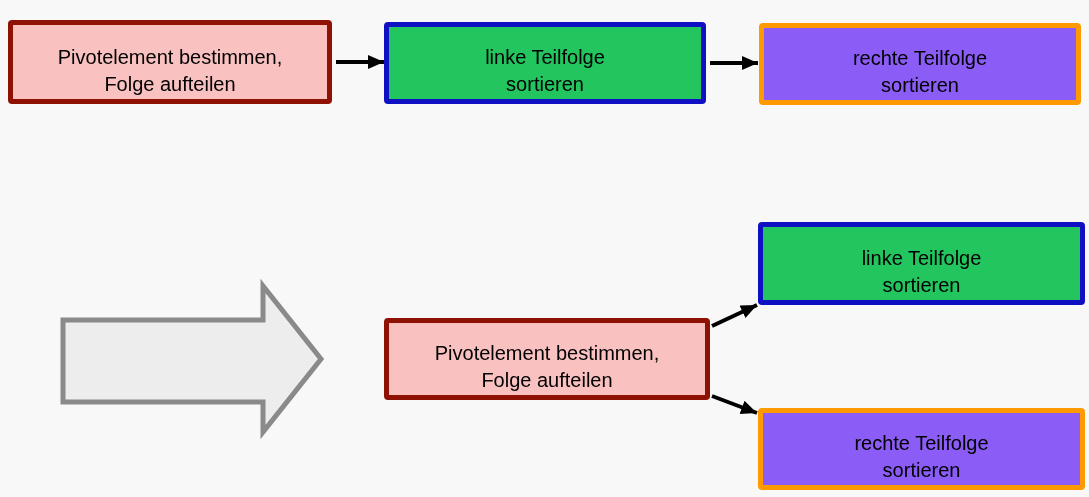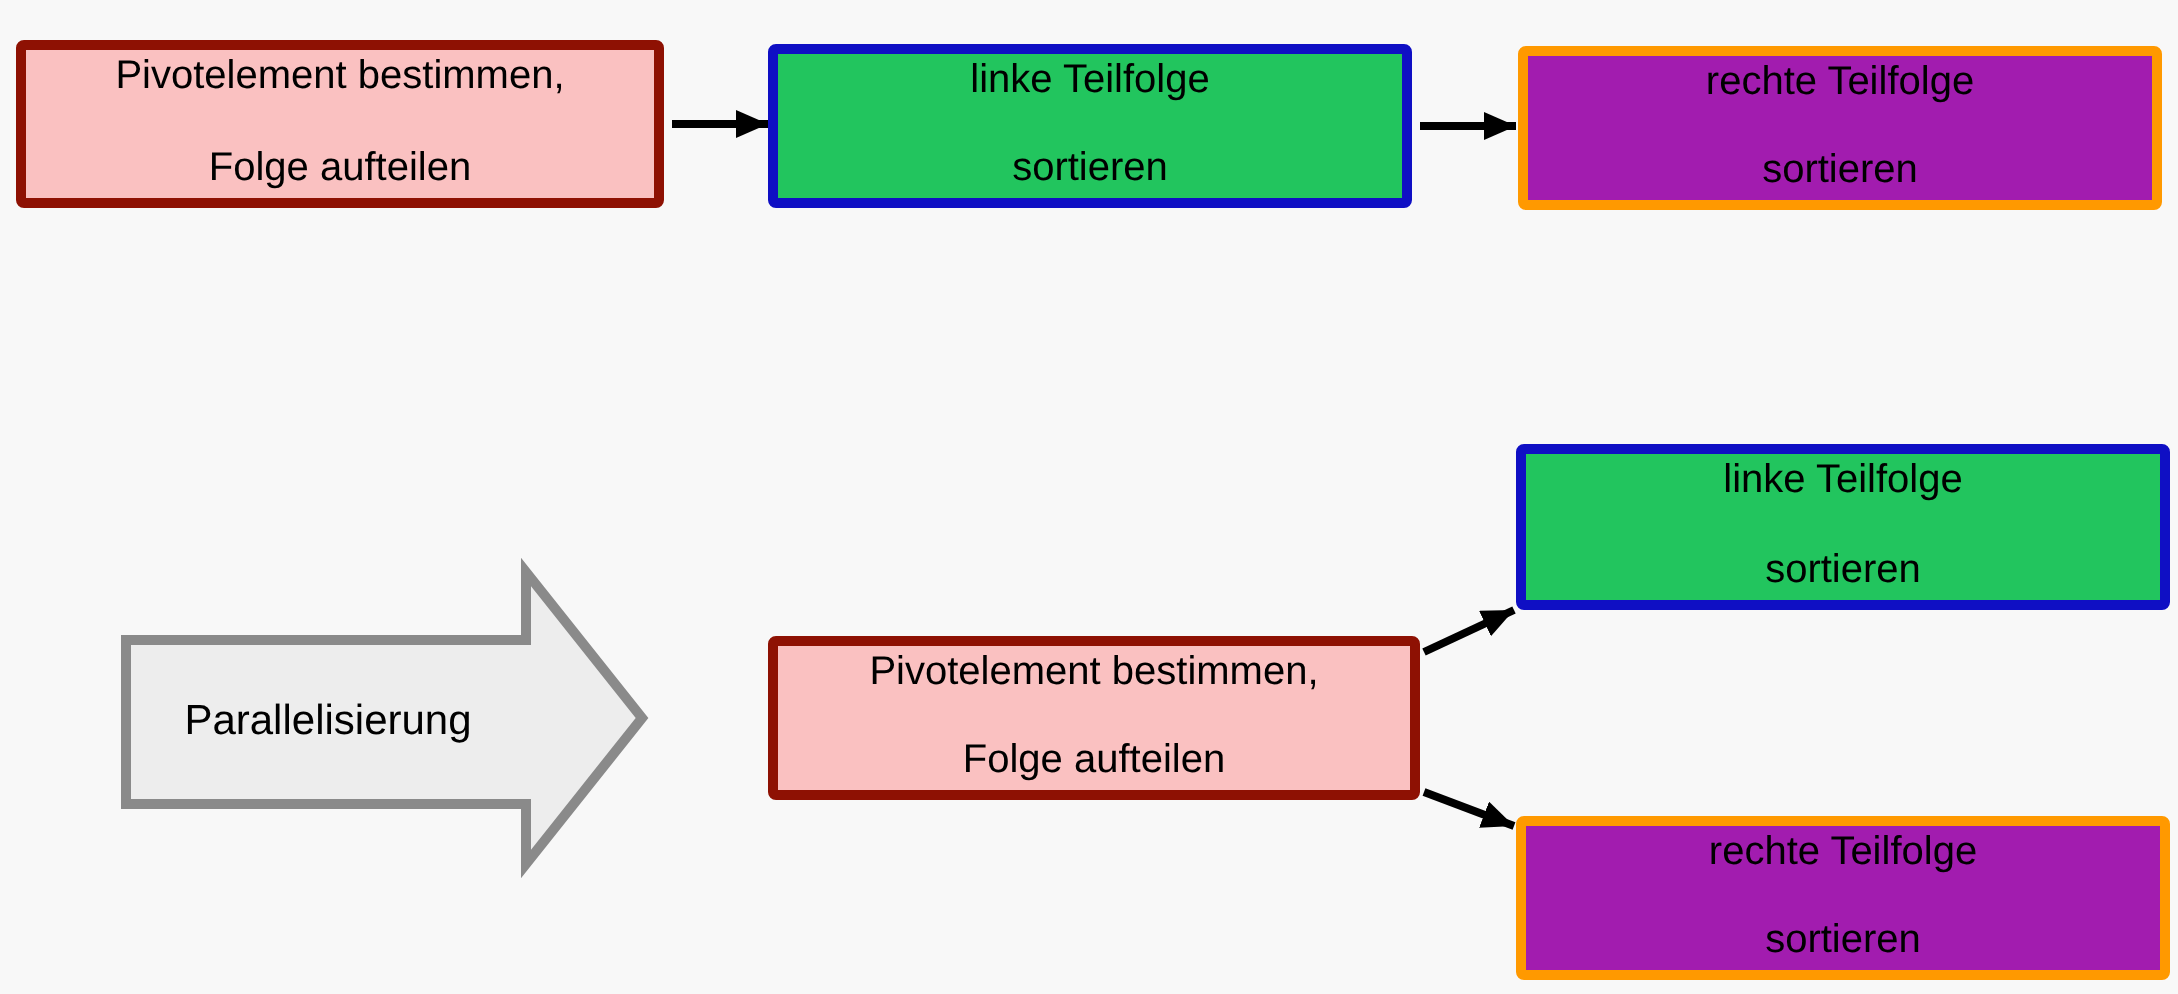--- a/index.html
+++ b/index.html
@@ -21,31 +21,31 @@
     width: 1089px;
     height: 497px;
     pointer-events: none;
   }
   .box {
     position: absolute;
     box-sizing: border-box;
     display: flex;
     flex-direction: column;
     align-items: center;
-    justify-content: space-between;
+    justify-content: flex-end;
     text-align: center;
     font-size: 20px;
     line-height: 1.38;
     color: #000000;
     border-radius: 4px;
   }
   .box span { display: block; white-space: nowrap; }
   .pivot  { background: #fac1c1; border: 5px solid #8e1103; }
   .linke  { background: #22c55e; border: 5px solid #0f0fc4; }
-  .rechte { background: #a21caf; border: 5px solid #ff9900; }
+  .rechte { background: #8b5cf6; border: 5px solid #ff9900; }
 
   
   .pivot-top  { left: 8px;   top: 20px; width: 324px; height: 84px; }
   .linke-top  { left: 384px; top: 22px; width: 322px; height: 82px; }
   .rechte-top { left: 759px; top: 23px; width: 322px; height: 82px; }
 
   
   .pivot-bottom  { left: 384px; top: 318px; width: 326px; height: 82px; }
   .linke-bottom  { left: 758px; top: 222px; width: 327px; height: 83px; }
   .rechte-bottom { left: 758px; top: 408px; width: 327px; height: 82px; }
@@ -88,21 +88,20 @@
   </div>
   <div class="box linke linke-top">
     <span>linke Teilfolge</span>
     <span>sortieren</span>
   </div>
   <div class="box rechte rechte-top">
     <span>rechte Teilfolge</span>
     <span>sortieren</span>
   </div>
 
-  <div class="parallel-label">Parallelisierung</div>
 
   <div class="box pivot pivot-bottom">
     <span>Pivotelement bestimmen,</span>
     <span>Folge aufteilen</span>
   </div>
   <div class="box linke linke-bottom">
     <span>linke Teilfolge</span>
     <span>sortieren</span>
   </div>
   <div class="box rechte rechte-bottom">

